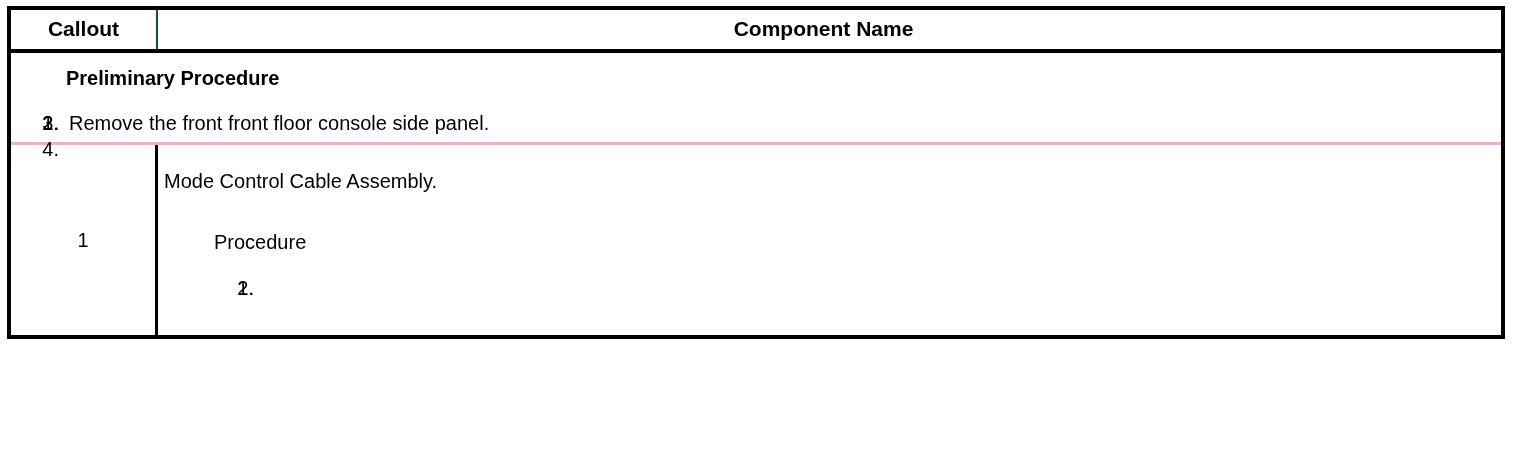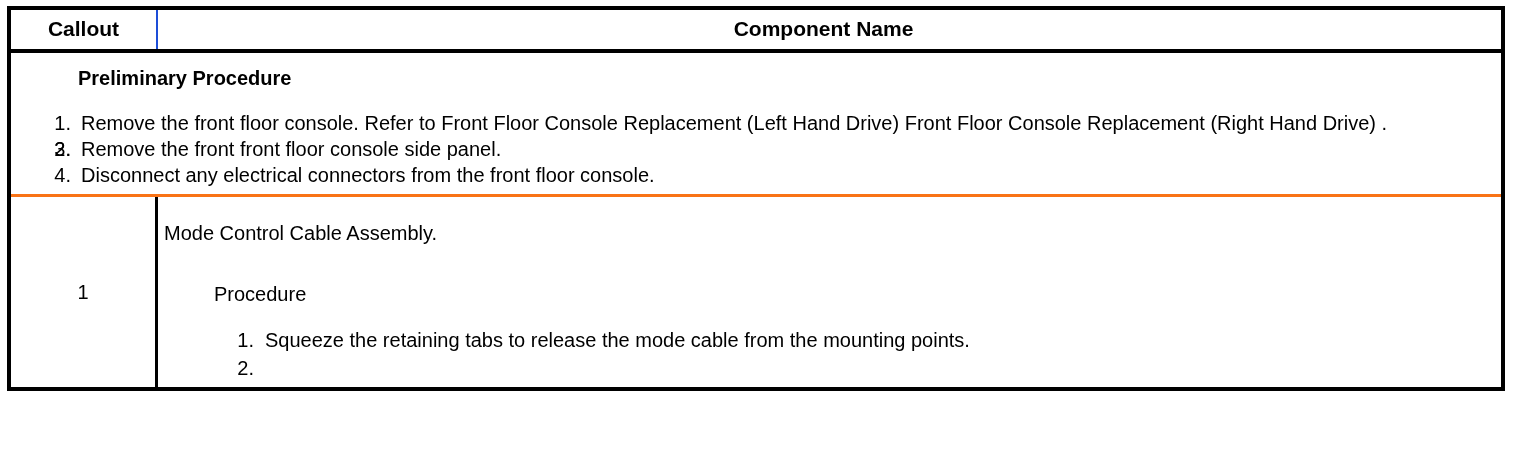--- a/index.html
+++ b/index.html
@@ -35,41 +35,41 @@
 
   
   .hdr-row {
     display: flex;
     align-items: stretch;
     border-bottom: 4px solid #000000;
   }
   .hdr-callout {
     width: 147px;
     box-sizing: border-box;
-    border-right: 2px solid #1d4ed8;
+    border-right: 2px solid #14532d;
     text-align: center;
     font-weight: bold;
     font-size: 21px;
     line-height: 21px;
     padding: 8px 0 10px 0;
     letter-spacing: 0px;
   }
   .hdr-component {
     flex: 1;
     text-align: center;
     font-weight: bold;
     font-size: 21px;
     line-height: 21px;
     padding: 8px 12px 10px 0;
   }
 
   
   .prelim-row {
-    border-bottom: 3px solid #f97316;
-    padding: 0 0 6px 12px;
+    border-bottom: 3px solid #f9a8d4;
+    padding: 0 0 6px 0;
   }
   .prelim-title {
     font-weight: bold;
     font-size: 20px;
     line-height: 20px;
     padding: 15px 0 0 55px;
   }
   .prelim-list {
     margin: 0;
     padding: 0;
@@ -152,48 +152,45 @@
       <div class="hdr-callout">Callout</div>
       <div class="hdr-component">Component Name</div>
     </div>
 
     <div class="prelim-row">
       <div class="prelim-title">Preliminary Procedure</div>
 
       <ol class="prelim-list">
         <li>
           <span class="num">1.</span>
-          <span>Remove the front floor console. Refer to Front Floor Console Replacement (Left Hand Drive) Front Floor Console Replacement (Right Hand Drive) .</span>
         </li>
         <li>
           <span class="num">2.</span>
         </li>
         <li>
           <span class="num">3.</span>
           <span>Remove the front front floor console side panel.</span>
         </li>
         <li>
           <span class="num">4.</span>
-          <span>Disconnect any electrical connectors from the front floor console.</span>
         </li>
       </ol>
     </div>
 
     <div class="item-row">
       <div class="item-callout">1</div>
 
       <div class="item-body">
         <div class="item-heading">Mode Control Cable Assembly.</div>
 
         <div class="item-sub-title">Procedure</div>
 
         <ol class="item-list">
           <li>
             <span class="num">1.</span>
-            <span>Squeeze the retaining tabs to release the mode cable from the mounting points.</span>
           </li>
           <li>
             <span class="num">2.</span>
           </li>
         </ol>
       </div>
     </div>
 
   </div>
 </div>

